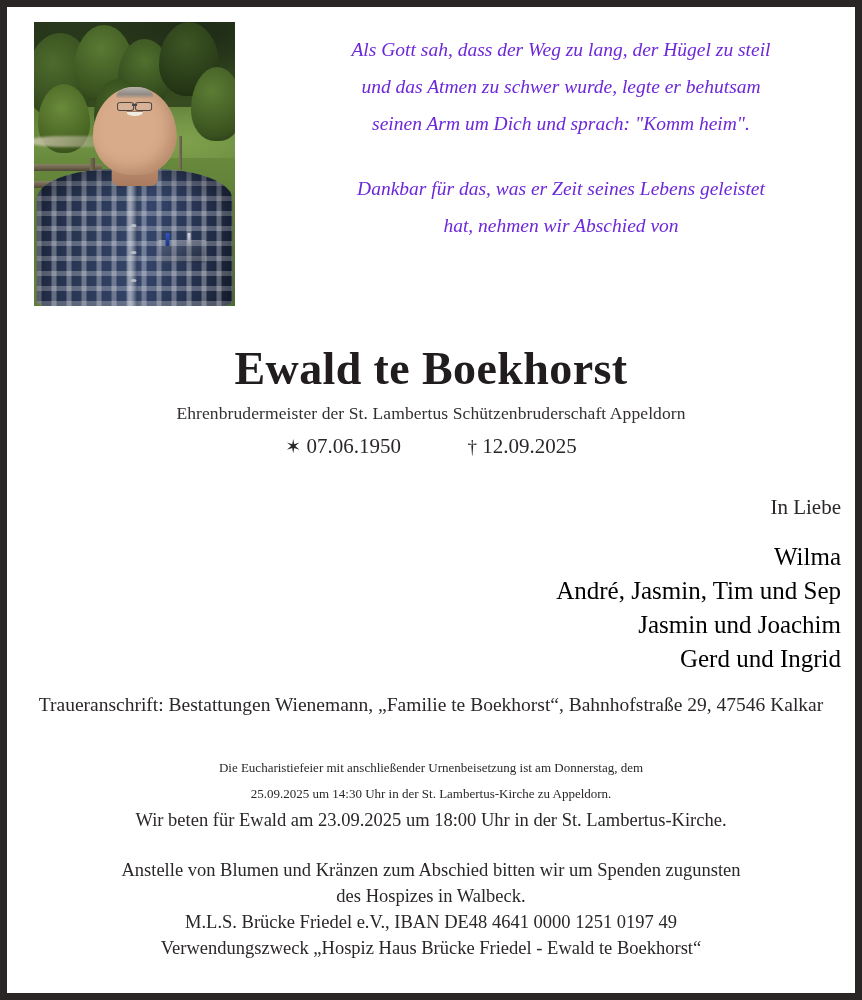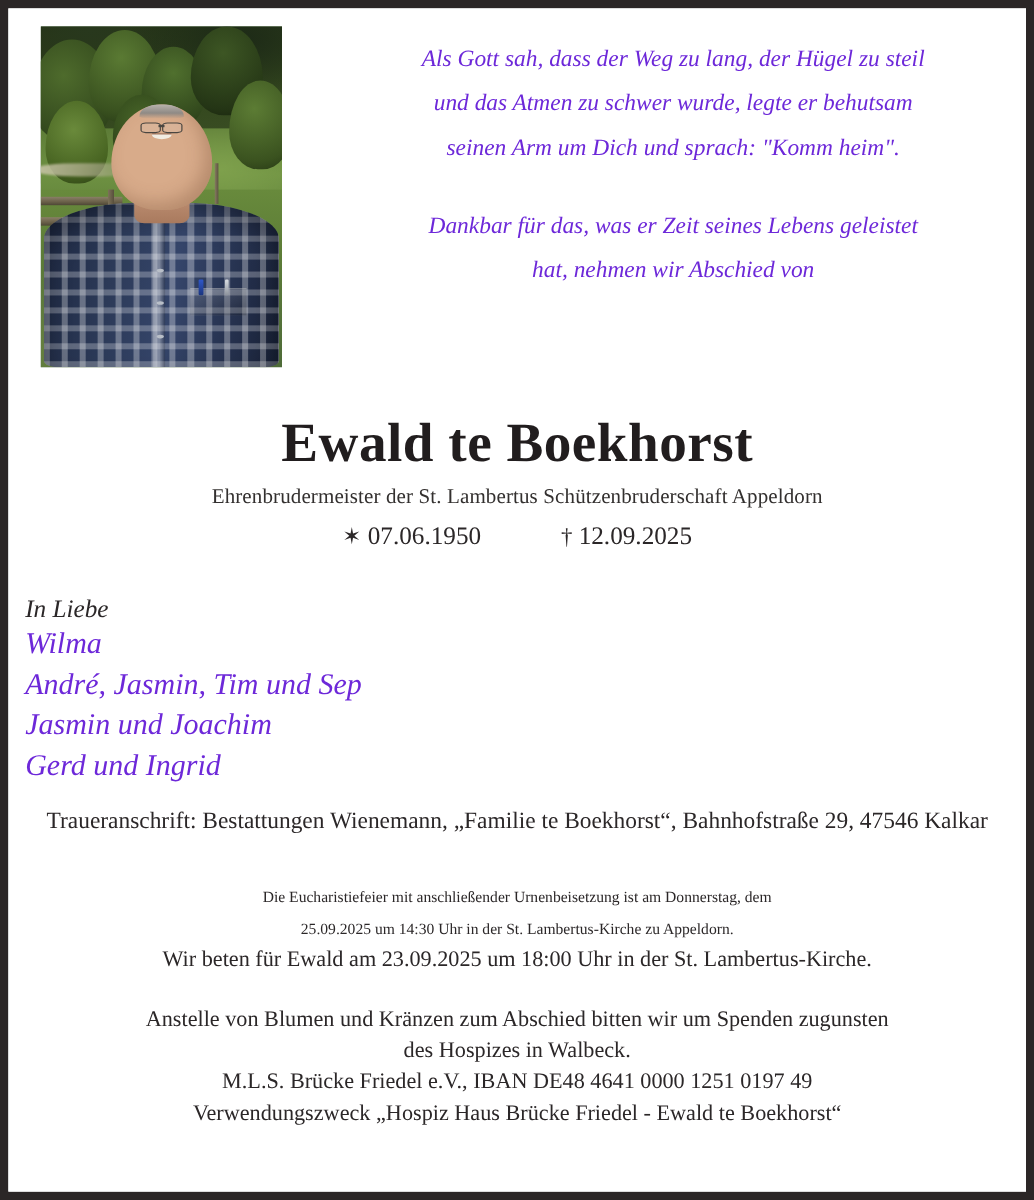--- a/index.html
+++ b/index.html
@@ -306,30 +306,31 @@
   }
   .life-dates {
     margin-top: 10px;
     font-size: 21px;
     color: #2b2728;
   }
   .life-dates .date-gap { display: inline-block; width: 56px; }
   .sym { font-size: 19px; }
 
   
-  .family-block { text-align: left; font-style: italic; }
+  .family-block { text-align: right; }
   .family-intro {
     margin-top: 36px;
     font-size: 21px;
     color: #2b2728;
   }
   .family-names {
+    margin-top: 20px;
     font-size: 25px;
     line-height: 34px;
-    color: #6d28d9;
+    color: #000000;
   }
   .family-names .fname { display: block; }
 
   
   .notes { text-align: center; color: #2b2728; }
   .note-address {
     margin-top: 18px;
     font-size: 19.5px;
   }
   .note-service {

